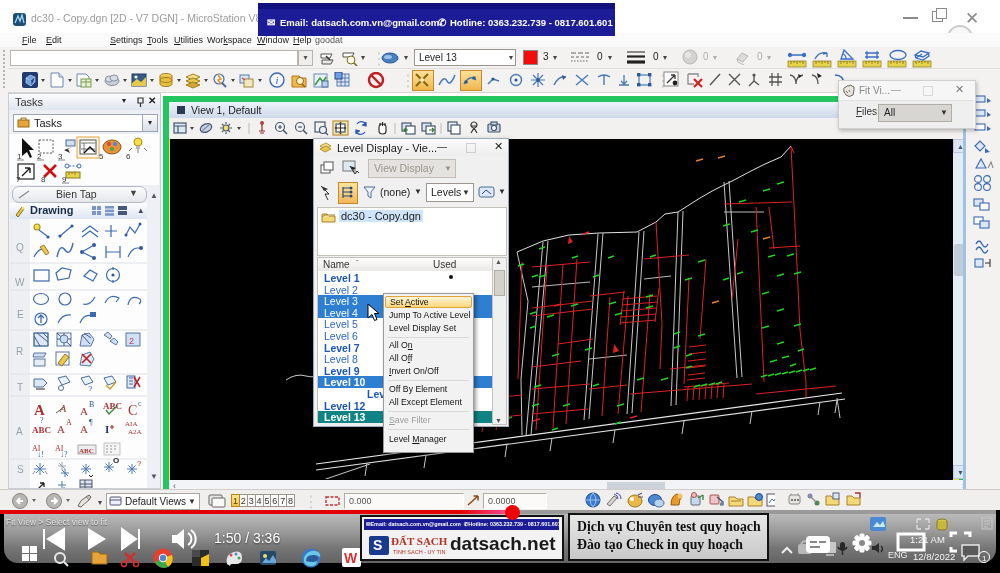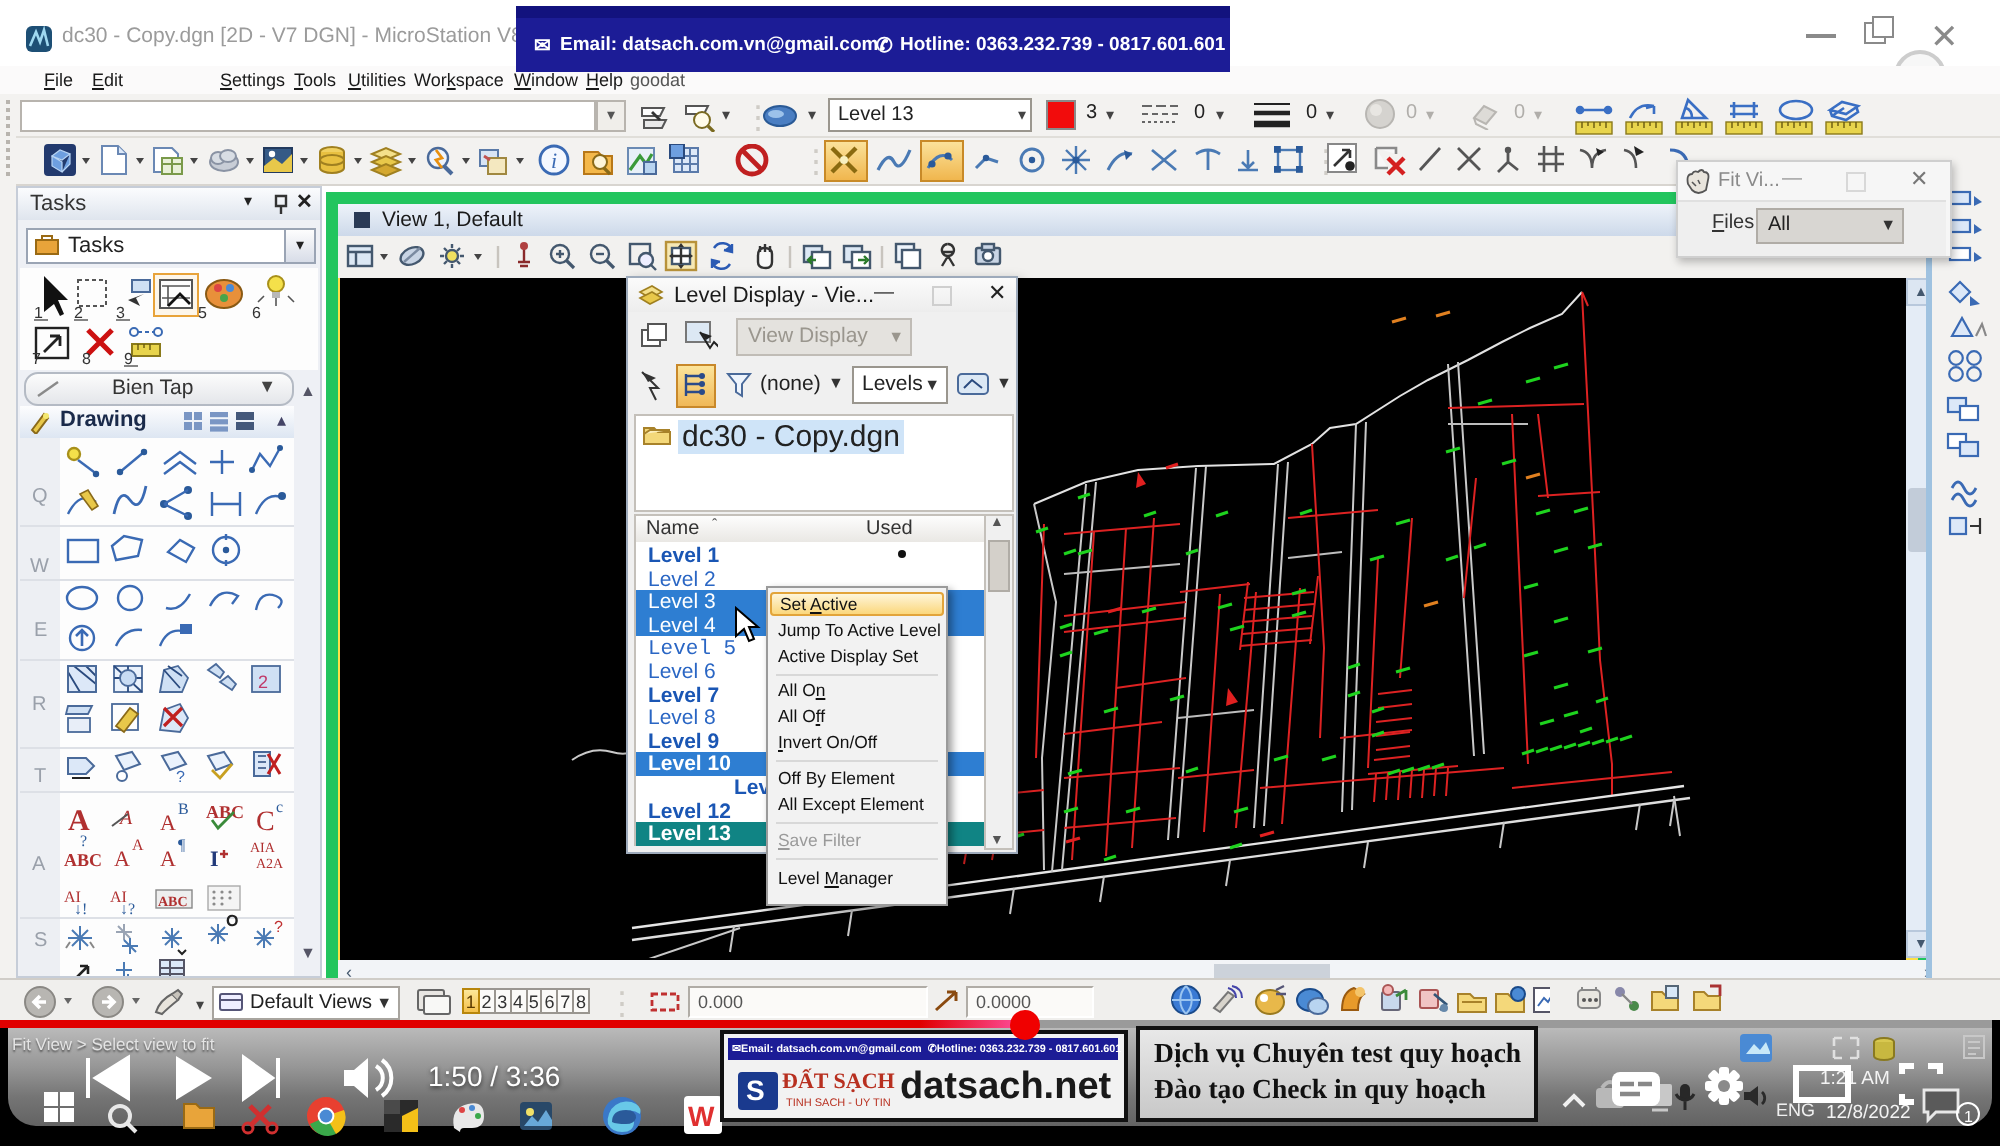--- a/index.html
+++ b/index.html
@@ -923,35 +923,35 @@
         <path d="M4 10 l4 -4 l5 4" stroke="#2a4a7e" fill="none"></path>
       </svg>
     <span style="position:absolute;left:184px;top:6px;font-size:8px;color:#333;">▼</span>
   </div>
 
   <div class="abs" style="left:3px;top:68px;width:188px;height:47px;background:#fff;border:1px solid #c4c0ba;">
     <svg style="position:absolute;left:3px;top:3px;" width="15" height="12">
         <path d="M1 3 h5 l2 2 h6 v6 h-13 z" fill="#f4d87a" stroke="#a8822a"></path>
         <path d="M1 6 l3 -2 h10" stroke="#a8822a" fill="#fdeebc"></path>
       </svg>
-    <span style="position:absolute;left:21px;top:2px;font-size:15px;color:#222;background:#cfe4f8;padding:0 2px;">dc30 - Copy.dgn</span>
+    <span style="position:absolute;left:21px;top:2px;font-size:11px;color:#222;background:#cfe4f8;padding:0 2px;">dc30 - Copy.dgn</span>
   </div>
 
   <div class="abs" style="left:3px;top:118px;width:188px;height:14px;background:linear-gradient(#fdfdfd,#e8e6e2);border:1px solid #c4c0ba;border-bottom:1px solid #b0aca6;">
     <span style="position:absolute;left:5px;top:1px;font-size:10px;color:#333;">Name</span>
     <span style="position:absolute;left:38px;top:0px;font-size:8px;color:#555;">ˆ</span>
     <span style="position:absolute;left:115px;top:1px;font-size:10px;color:#333;">Used</span>
   </div>
 
   <div class="abs" style="left:3px;top:132px;width:175px;height:152px;background:#fff;border-left:1px solid #c4c0ba;font-size:10.5px;">
     <div style="position:absolute;left:0;top:1px;width:175px;height:11px;color:#1a56b4;font-weight:bold;"><span style="margin-left:6px;">Level 1</span><span style="position:absolute;left:131px;top:3px;width:4px;height:4px;background:#111;border-radius:50%;"></span></div>
     <div style="position:absolute;left:0;top:12.6px;width:175px;height:11px;color:#2a66c4;"><span style="margin-left:6px;">Level 2</span></div>
     <div style="position:absolute;left:0;top:24.2px;width:175px;height:11.6px;color:#fff;background:#2e7ed2;"><span style="margin-left:6px;">Level 3</span></div>
     <div style="position:absolute;left:0;top:35.8px;width:175px;height:11.6px;color:#fff;background:#2e7ed2;"><span style="margin-left:6px;">Level 4</span></div>
-    <div style="position:absolute;left:0;top:47.4px;width:175px;height:11px;color:#2a66c4;"><span style="margin-left:6px;font-family:Liberation Mono, monospace;">Level 5</span></div>
+    <div style="position:absolute;left:0;top:47.4px;width:175px;height:11px;color:#2a66c4;"><span style="margin-left:6px;">Level 5</span></div>
     <div style="position:absolute;left:0;top:59px;width:175px;height:11px;color:#2a66c4;"><span style="margin-left:6px;">Level 6</span></div>
     <div style="position:absolute;left:0;top:70.6px;width:175px;height:11px;color:#1a56b4;font-weight:bold;"><span style="margin-left:6px;">Level 7</span></div>
     <div style="position:absolute;left:0;top:82.2px;width:175px;height:11px;color:#2a66c4;"><span style="margin-left:6px;">Level 8</span></div>
     <div style="position:absolute;left:0;top:93.8px;width:175px;height:11px;color:#1a56b4;font-weight:bold;"><span style="margin-left:6px;">Level 9</span></div>
     <div style="position:absolute;left:0;top:105.4px;width:175px;height:11.6px;color:#fff;background:#2e7ed2;font-weight:bold;"><span style="margin-left:6px;">Level 10</span></div>
     <div style="position:absolute;left:0;top:117px;width:175px;height:11px;color:#1a56b4;font-weight:bold;"><span style="margin-left:6px;padding-left:43px;">Level 11</span></div>
     <div style="position:absolute;left:0;top:128.6px;width:175px;height:11px;color:#1a56b4;font-weight:bold;"><span style="margin-left:6px;">Level 12</span></div>
     <div style="position:absolute;left:0;top:140.2px;width:175px;height:11.6px;color:#fff;background:#108484;font-weight:bold;"><span style="margin-left:6px;">Level 13</span></div>
   </div>
 
@@ -960,21 +960,21 @@
     <span style="position:absolute;left:2px;bottom:0px;font-size:7px;color:#555;">▼</span>
     <div style="position:absolute;left:1px;top:12px;width:9px;height:24px;background:#d4d0ca;border:1px solid #b0aca6;"></div>
   </div>
 </div>
 
 <div id="ctx" class="abs" style="left:383px;top:293px;width:91px;height:160px;background:#f2f2f2;border:1px solid #9a9a9a;box-shadow:2px 2px 4px rgba(0,0,0,0.4);box-sizing:border-box;font-size:8.7px;color:#111;white-space:nowrap;">
   <div style="position:absolute;left:1px;top:2px;width:87px;height:12px;background:linear-gradient(#fef5da,#fbd77c);border:1px solid #e2a43a;border-radius:2px;box-sizing:border-box;">
       <span style="position:absolute;left:4px;top:0px;">Set <u>A</u>ctive</span>
     </div>
   <span class="abs" style="left:5px;top:16px;">Jump To Active Level</span>
-  <span class="abs" style="left:5px;top:29px;">Active Display Set</span>
+  <span class="abs" style="left:5px;top:29px;">Level Display Set</span>
   <div class="abs" style="left:4px;top:43px;width:81px;height:1px;background:#d8d8d8;"></div>
   <span class="abs" style="left:5px;top:46px;">All O<u>n</u></span>
   <span class="abs" style="left:5px;top:59px;">All O<u>f</u>f</span>
   <span class="abs" style="left:5px;top:72px;"><u>I</u>nvert On/Off</span>
   <div class="abs" style="left:4px;top:86px;width:81px;height:1px;background:#d8d8d8;"></div>
   <span class="abs" style="left:5px;top:90px;">Off By Element</span>
   <span class="abs" style="left:5px;top:103px;">All Except Element</span>
   <div class="abs" style="left:4px;top:117px;width:81px;height:1px;background:#d8d8d8;"></div>
   <span class="abs" style="left:5px;top:121px;color:#9a9a9a;"><u>S</u>ave Filter</span>
   <div class="abs" style="left:4px;top:135px;width:81px;height:1px;background:#d8d8d8;"></div>

